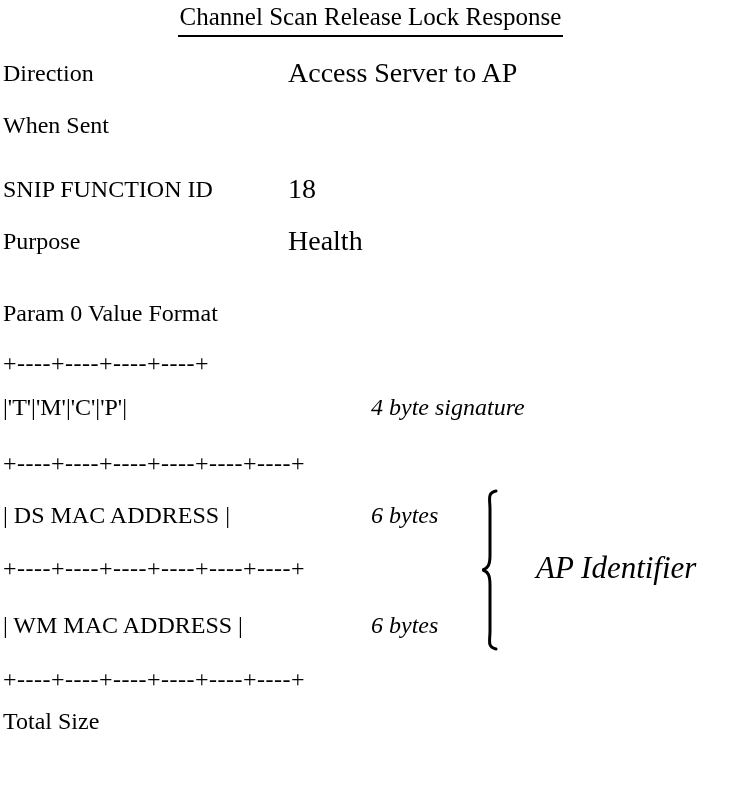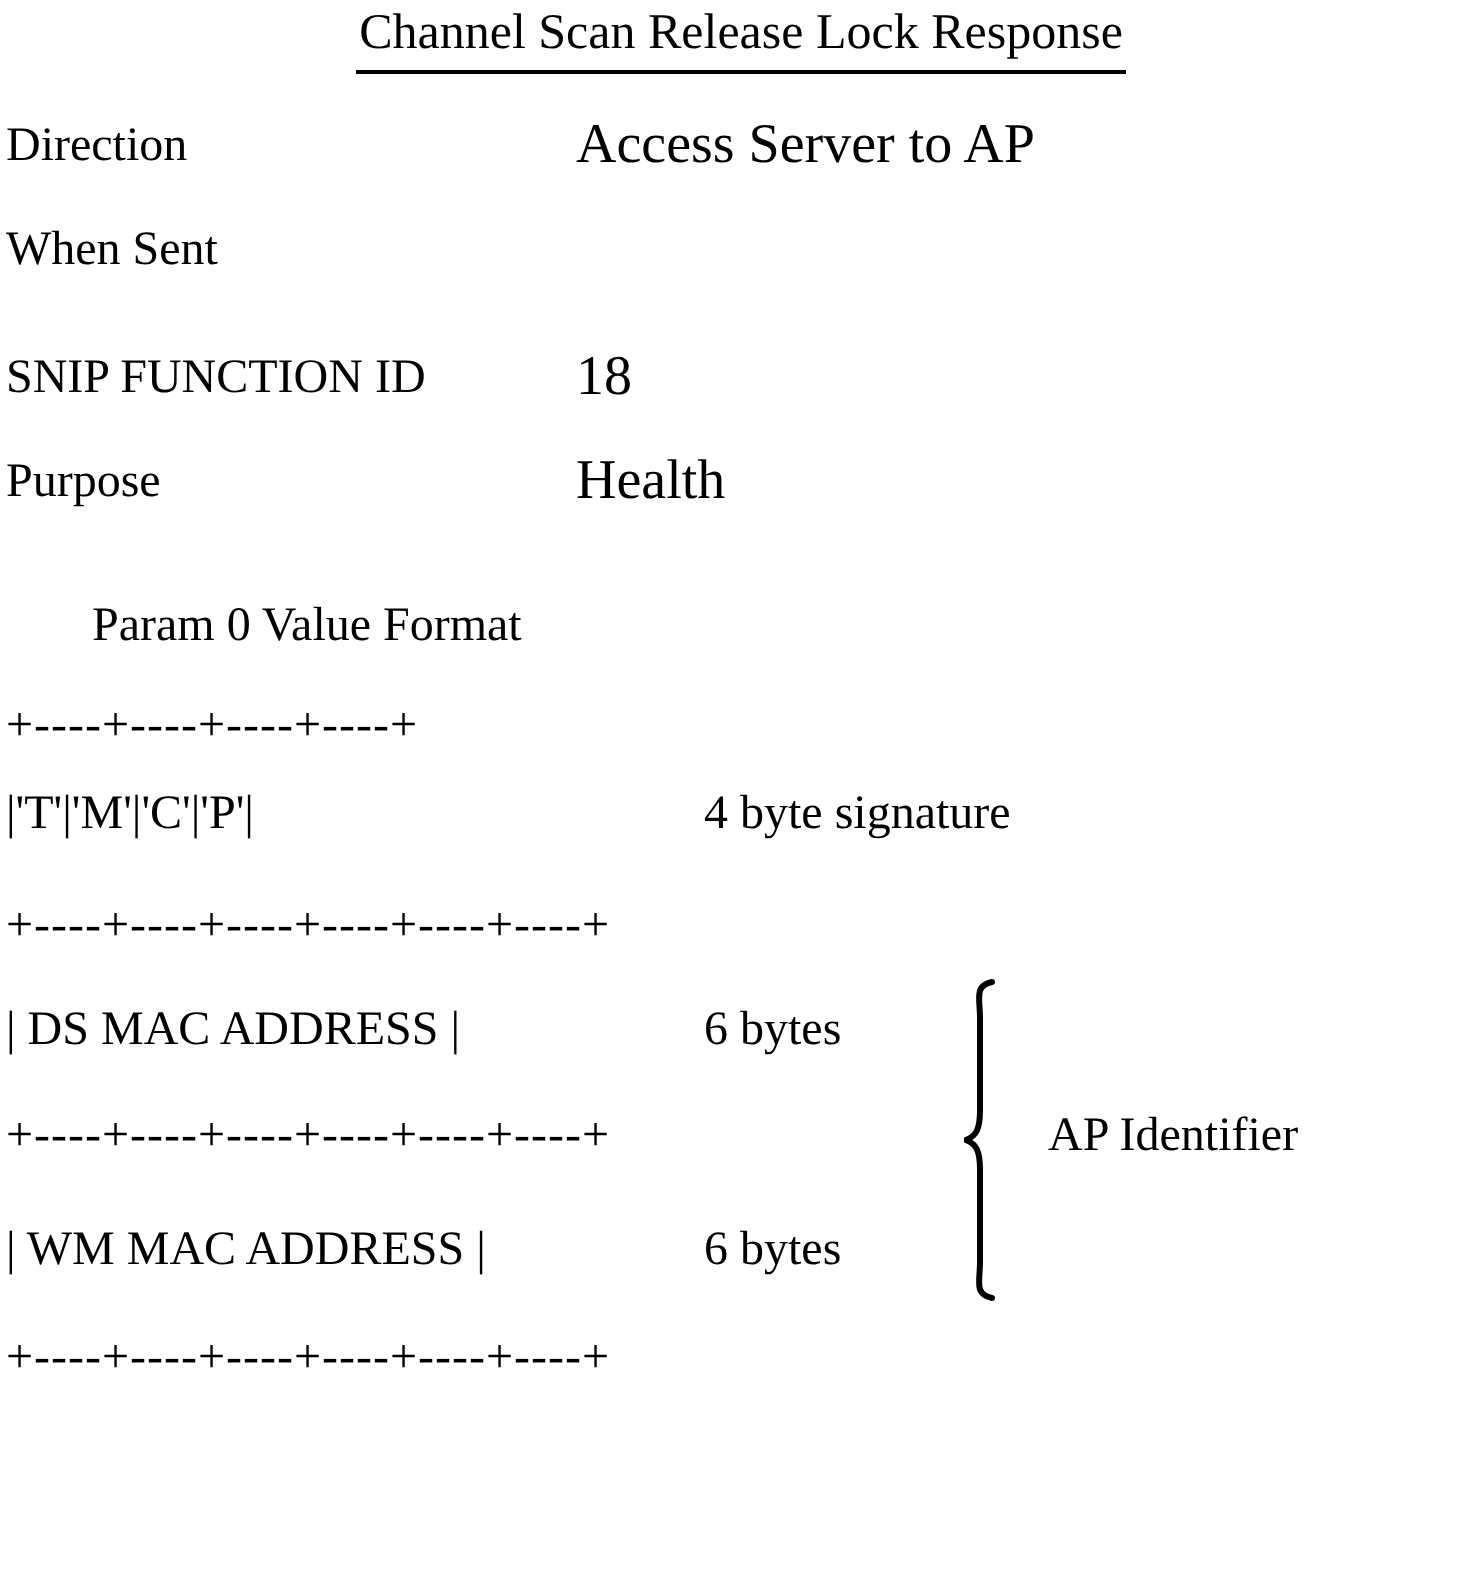--- a/index.html
+++ b/index.html
@@ -89,46 +89,48 @@
   }
   .box-row {
     position: absolute;
     left: 3px;
     font-size: 24px;
     line-height: 30px;
     white-space: pre;
   }
   .side-note {
     position: absolute;
-    left: 352px;
+    left: 371px;
     font-size: 24px;
     line-height: 30px;
     white-space: nowrap;
+    font-style: italic;
   }
 
   
   .brace-wrap {
     position: absolute;
     left: 482px;
     top: 489px;
     width: 30px;
     height: 162px;
   }
   .brace-wrap svg {
     display: block;
     width: 30px;
     height: 162px;
   }
   .group-label {
     position: absolute;
-    left: 524px;
+    left: 536px;
     top: 553px;
-    font-size: 24px;
+    font-size: 31px;
     line-height: 30px;
     white-space: nowrap;
+    font-style: italic;
   }
 </style>
 </head>
 <body>
 
 <div class="page">
 
   <div class="doc-title">
     <span class="title-text">Channel Scan Release Lock Response</span>
   </div>
@@ -145,21 +147,21 @@
   <div class="field-row" style="top:174px;">
     <span class="field-label">SNIP FUNCTION ID</span>
     <span class="field-value">18</span>
   </div>
 
   <div class="field-row" style="top:226px;">
     <span class="field-label">Purpose</span>
     <span class="field-value">Health</span>
   </div>
 
-  <div class="text-line" style="top:298px;margin-left:43px;">Param 0 Value Format</div>
+  <div class="text-line" style="top:298px;">Param 0 Value Format</div>
 
   <div class="ascii-row" style="top:348px;">+----+----+----+----+</div>
 
   <div class="box-row" style="top:392px;text-align:right;">|'T'|'M'|'C'|'P'|</div>
   <div class="side-note" style="top:392px;">4 byte signature</div>
 
   <div class="ascii-row" style="top:448px;">+----+----+----+----+----+----+</div>
 
   <div class="box-row" style="top:500px;">| DS MAC ADDRESS |</div>
   <div class="side-note" style="top:500px;">6 bytes</div>
@@ -178,14 +180,15 @@
                L 8 66
                C 8 76, 6 79, 1 81
                C 6 83, 8 86, 8 96
                L 8 142
                C 8 152, 5 158, 14 160" fill="none" stroke="#000000" stroke-width="3" stroke-linecap="round" stroke-linejoin="round"></path>
     </svg>
   </div>
 
   <div class="group-label">AP Identifier</div>
 
+  <div class="text-line" style="top:706px;">Total Size</div>
 
 </div>
 
 </body></html>

